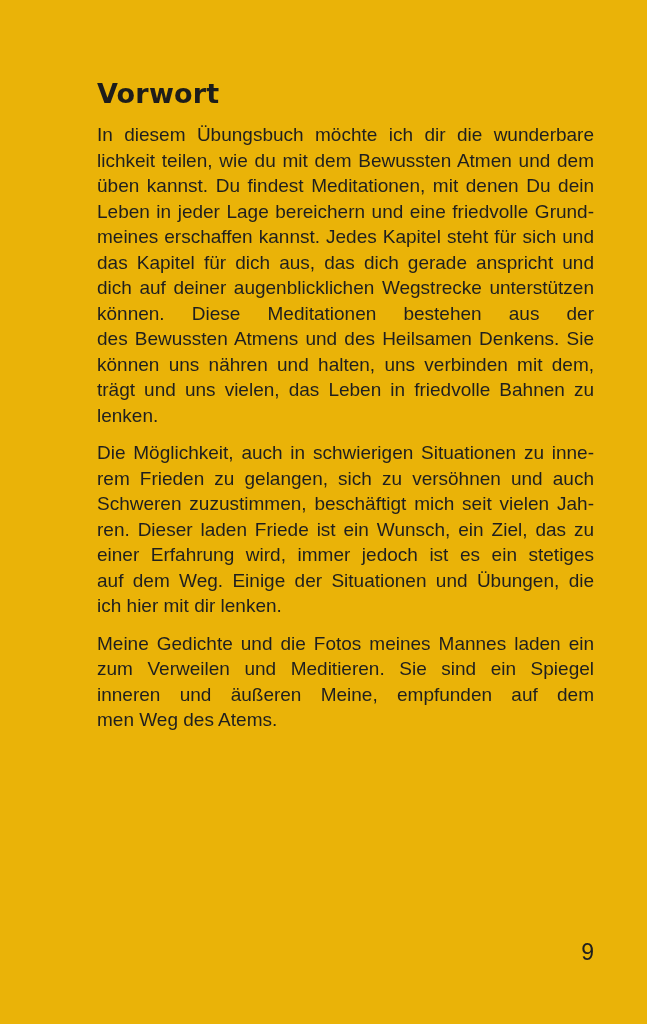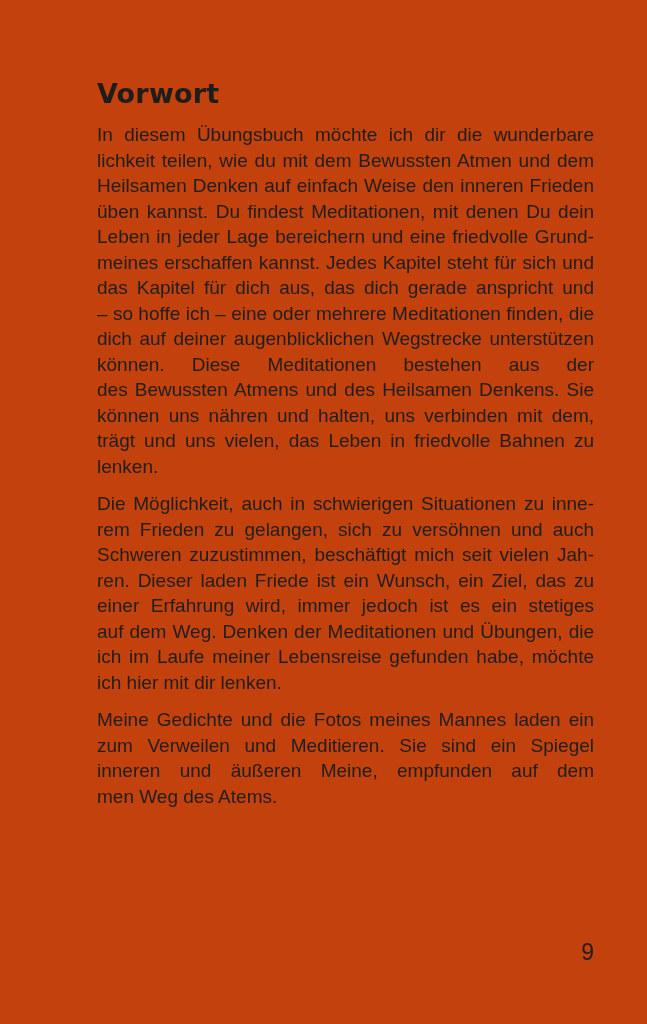--- a/index.html
+++ b/index.html
@@ -4,21 +4,21 @@
 <style>
   html, body {
     margin: 0;
     padding: 0;
     background: #ffffff;
   }
   .book-page {
     position: relative;
     width: 647px;
     height: 1024px;
-    background: #c2410c;
+    background: #eab308;
     overflow: hidden;
     font-family: "Liberation Sans", sans-serif;
     color: #1f1f1f;
   }
   .content {
     position: absolute;
     left: 97px;
     top: 80px;
     width: 497px;
   }
@@ -59,42 +59,39 @@
 </head>
 <body>
 
 <div class="book-page">
   <div class="content">
     <h1 class="heading">Vorwort</h1>
 
     <div class="paragraph">
       <div class="line">In diesem Übungsbuch möchte ich dir die wunderbare Mög-</div>
       <div class="line">lichkeit teilen, wie du mit dem Bewussten Atmen und dem</div>
-      <div class="line">Heilsamen Denken auf einfach Weise den inneren Frieden</div>
       <div class="line">üben kannst. Du findest Meditationen, mit denen Du dein</div>
       <div class="line">Leben in jeder Lage bereichern und eine friedvolle Grund-</div>
       <div class="line">meines erschaffen kannst. Jedes Kapitel steht für sich und</div>
       <div class="line">das Kapitel für dich aus, das dich gerade anspricht und wirst</div>
-      <div class="line">– so hoffe ich – eine oder mehrere Meditationen finden, die</div>
       <div class="line">dich auf deiner augenblicklichen Wegstrecke unterstützen</div>
       <div class="line">können. Diese Meditationen bestehen aus der Kombination</div>
       <div class="line">des Bewussten Atmens und des Heilsamen Denkens. Sie</div>
       <div class="line">können uns nähren und halten, uns verbinden mit dem, was</div>
       <div class="line">trägt und uns vielen, das Leben in friedvolle Bahnen zu</div>
       <div class="line last">lenken.</div>
     </div>
 
     <div class="paragraph">
       <div class="line">Die Möglichkeit, auch in schwierigen Situationen zu inne-</div>
       <div class="line">rem Frieden zu gelangen, sich zu versöhnen und auch dem</div>
       <div class="line">Schweren zuzustimmen, beschäftigt mich seit vielen Jah-</div>
       <div class="line">ren. Dieser laden Friede ist ein Wunsch, ein Ziel, das zu</div>
       <div class="line">einer Erfahrung wird, immer jedoch ist es ein stetiges Üben</div>
-      <div class="line">auf dem Weg. Denken der Meditationen und Übungen, die</div>
-      <div class="line">ich im Laufe meiner Lebensreise gefunden habe, möchte</div>
+      <div class="line">auf dem Weg. Einige der Situationen und Übungen, die</div>
       <div class="line last">ich hier mit dir lenken.</div>
     </div>
 
     <div class="paragraph">
       <div class="line">Meine Gedichte und die Fotos meines Mannes laden ein</div>
       <div class="line">zum Verweilen und Meditieren. Sie sind ein Spiegel unserer</div>
       <div class="line">inneren und äußeren Meine, empfunden auf dem gemeinsa-</div>
       <div class="line last">men Weg des Atems.</div>
     </div>
   </div>

